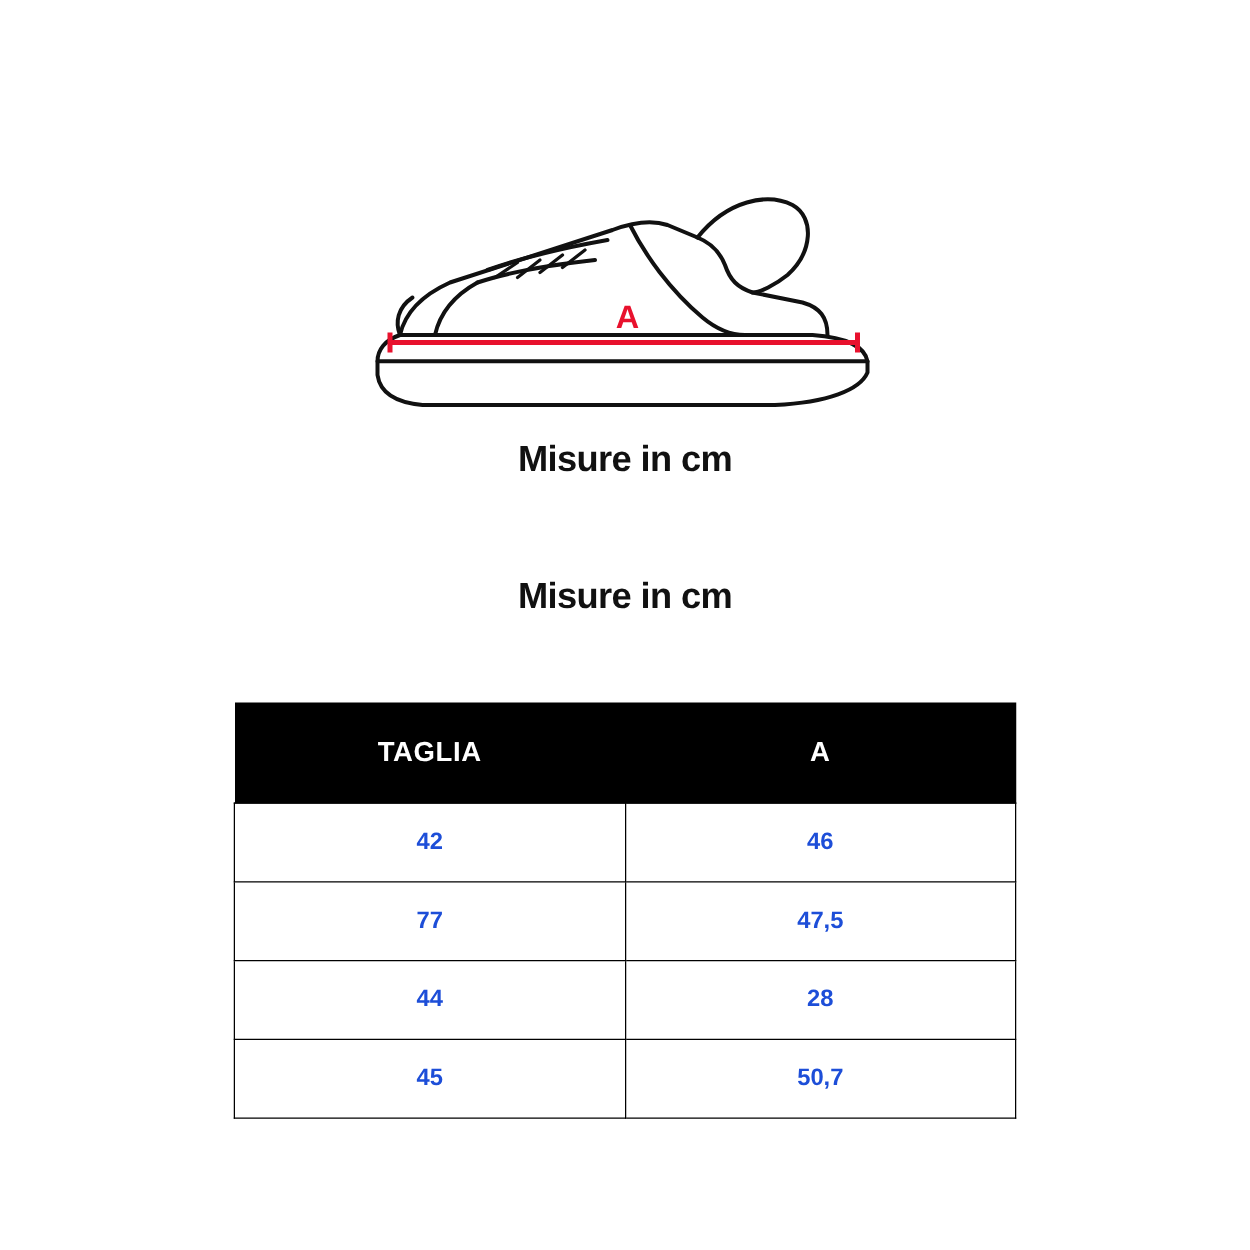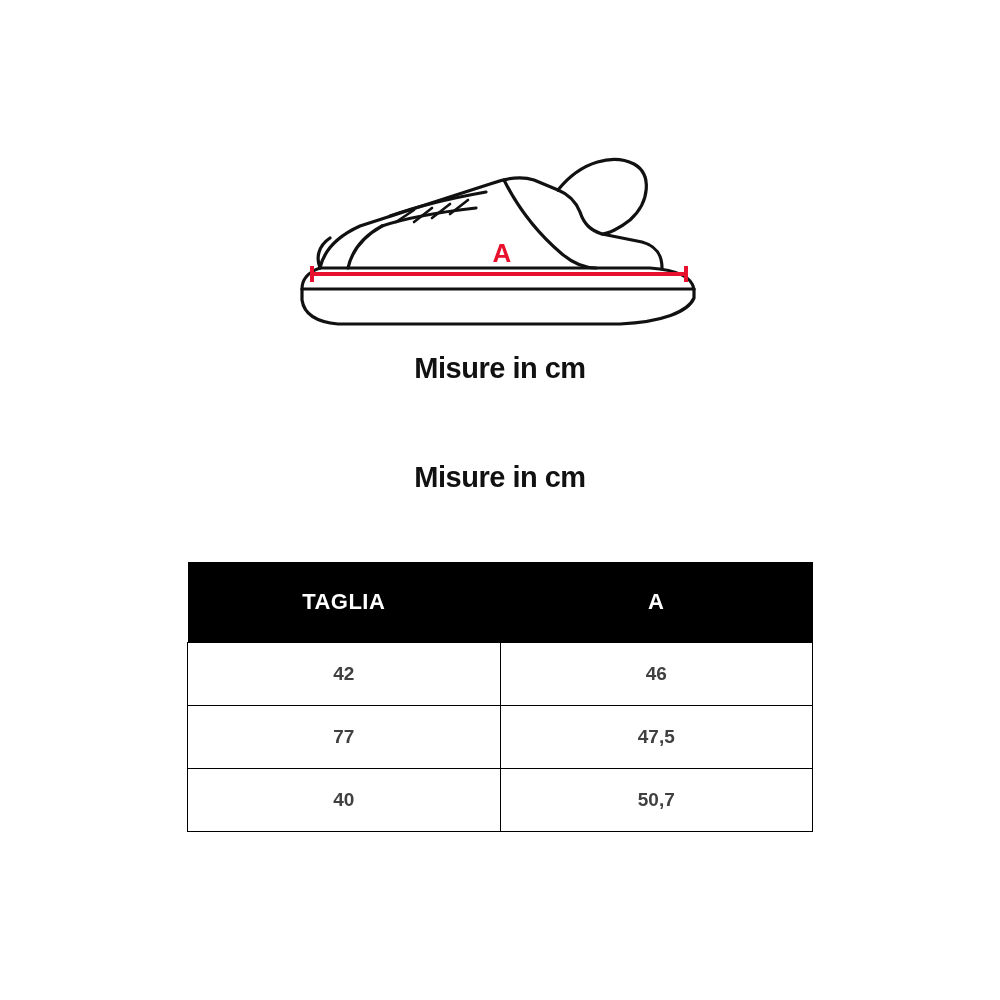--- a/index.html
+++ b/index.html
@@ -72,21 +72,21 @@
     height: 78px;
     text-align: center;
     border: none;
   }
   .size-table td {
     border: 1px solid #000000;
     height: 60px;
     text-align: center;
     font-size: 19px;
     font-weight: bold;
-    color: #404040;
+    color: #1d4ed8;
     background: #ffffff;
   }
   .size-table col.c1 { width: 50%; }
   .size-table col.c2 { width: 50%; }
 </style>
 </head>
 <body>
 
 <div class="page">
 
@@ -149,19 +149,23 @@
     <tbody>
       <tr>
         <td>42</td>
         <td>46</td>
       </tr>
       <tr>
         <td>77</td>
         <td>47,5</td>
       </tr>
       <tr>
-        <td>40</td>
+        <td>44</td>
+        <td>28</td>
+      </tr>
+      <tr>
+        <td>45</td>
         <td>50,7</td>
       </tr>
     </tbody>
   </table>
 
 </div>
 
 </body></html>

